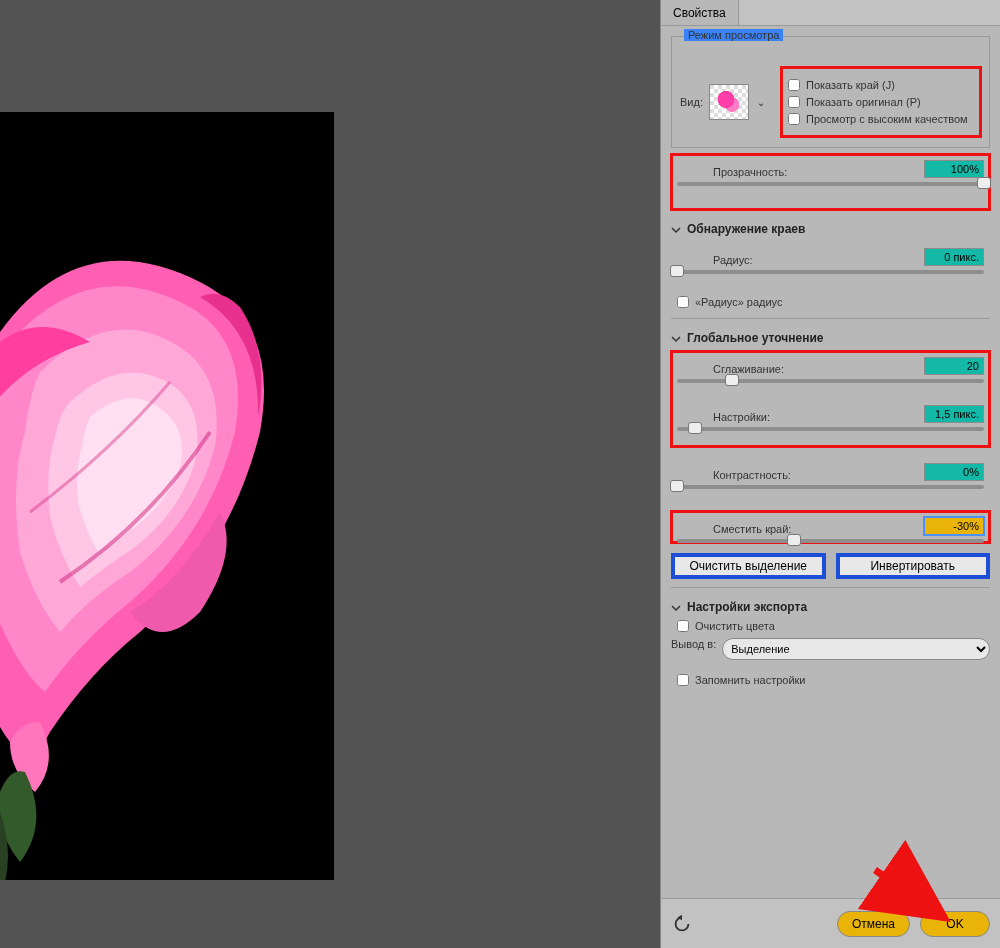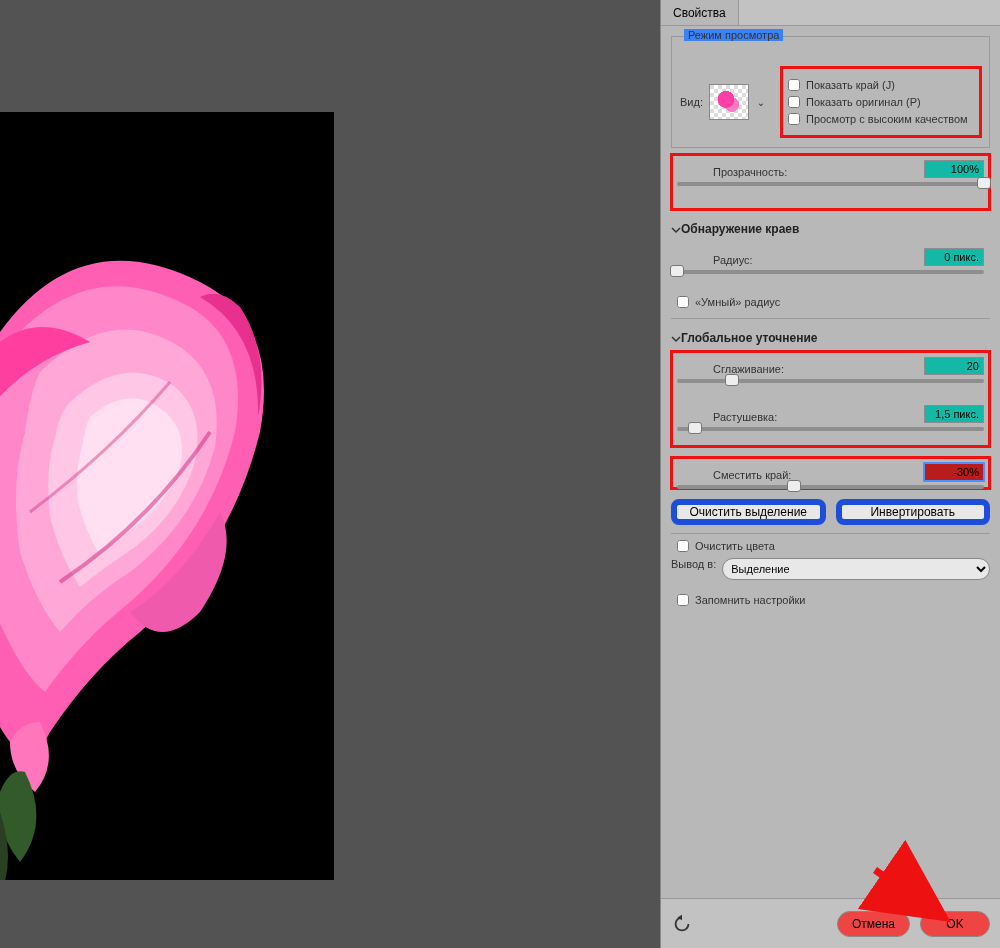--- a/index.html
+++ b/index.html
@@ -51,54 +51,54 @@
 .chk input { width:12px; height:12px; }
 
 .red-outline { outline:3px solid #e11; outline-offset:-2px; }
 
 .slider-block { margin: 6px 10px 10px 10px; padding:6px 6px 12px 6px; }
 .slider-row { display:flex; justify-content:space-between; align-items:flex-end; font-size:11px; color:#333; margin-bottom:4px;margin-left:36px;}
 .val-box {
   width:60px; height:18px; font-size:11px; text-align:right; padding:1px 4px;
   background:#14b8a6; border:1px solid #8c8c8c;
 }
-.val-box.active { background:#b91c1c; border:1px solid #4a90ff; box-shadow:0 0 0 1px #4a90ff; }
+.val-box.active { background:#eab308; border:1px solid #4a90ff; box-shadow:0 0 0 1px #4a90ff; }
 .track {
   position:relative; height:4px; background:#8e8e8e; border-radius:2px; margin-top:4px;
 }
 .thumb-handle {
   position:absolute; top:-5px; width:14px; height:12px; background:#eee; border:1px solid #777;
   border-radius:3px; transform:translateX(-50%);
 }
 
 .section-head {
-  display:flex; align-items:center; font-size:12px; font-weight:bold; color:#222;
+  display:flex; align-items:center; gap:6px; font-size:12px; font-weight:bold; color:#222;
   margin:12px 10px 4px 10px; cursor:pointer;
 }
 .chev { width:10px; height:10px; display:inline-block; }
 .chev svg { width:10px; height:10px; }
 .divider { height:1px; background:#9a9a9a; margin:4px 10px; }
 
 .btn-row { display:flex; gap:10px; margin:8px 10px; }
 .btn {
-  flex:1; height:26px; font-size:12px; background:#e8e8e8; border:6px solid #1d4ed8; border-radius:8px; cursor:pointer;
+  flex:1; height:26px; font-size:12px; background:#e8e8e8; border:4px solid #1d4ed8; border-radius:0; cursor:pointer;
 }
 
 .export-row { display:flex; gap:6px; font-size:11px; color:#333; margin:6px 10px; }
 .select {
   flex:1; height:22px; font-size:11px; background:#e8e8e8; border:1px solid #888; border-radius:11px; padding:0 4px;
 }
 
 .footer {
   height:50px; background:#c2c2c2; border-top:1px solid #999; display:flex; align-items:center; padding:0 10px; gap:10px;
 }
 .reset-icon { width:22px; height:22px; cursor:pointer; }
 .spacer { flex:1; }
 .fbtn {
-  min-width:70px; height:26px; font-size:12px; border:1px solid #888; border-radius:13px; background:#ef4444; cursor:pointer; padding:0 14px;
+  min-width:70px; height:26px; font-size:12px; border:1px solid #888; border-radius:13px; background:#eab308; cursor:pointer; padding:0 14px;
 }
 
 .arrow {
   position:absolute; pointer-events:none; z-index:50;
 }
 </style>
 </head>
 <body>
 
 <div class="canvas-area">
@@ -174,65 +174,80 @@
       <div class="slider-row">
         <span>Радиус:</span>
         <input class="val-box" value="0 пикс." style="">
       </div>
       <div class="track">
         <div class="thumb-handle" style="left: 0%;"></div>
       </div>
     </div>
     <label class="chk" style="margin:4px 16px 10px;">
       <input type="checkbox" style="">
-      <span>«Умный» радиус</span>
+      <span>«Радиус» радиус</span>
     </label>
     <div class="divider"></div>
 
     <div class="section-head">
       <span class="chev"><svg viewBox="0 0 10 10">
             <path d="M1 3 L5 7 L9 3" stroke="#333" stroke-width="1.5" fill="none"></path>
           </svg></span>
       <span>Глобальное уточнение</span>
     </div>
 
     <div class="slider-block red-outline" style="padding-bottom:16px;">
       <div class="slider-row">
         <span>Сглаживание:</span>
         <input class="val-box" value="20" style="">
       </div>
       <div class="track">
         <div class="thumb-handle" style="left: 18%;"></div>
       </div>
       <div class="slider-row" style="margin-top:22px;">
-        <span>Растушевка:</span>
+        <span>Настройки:</span>
         <input class="val-box" value="1,5 пикс." style="">
       </div>
       <div class="track">
         <div class="thumb-handle" style="left: 6%;"></div>
       </div>
     </div>
 
+    <div class="slider-block">
+      <div class="slider-row">
+        <span>Контрастность:</span>
+        <input class="val-box" value="0%" style="">
+      </div>
+      <div class="track">
+        <div class="thumb-handle" style="left: 0%;"></div>
+      </div>
+    </div>
 
     <div class="slider-block red-outline" style="padding-bottom:0;">
       <div class="slider-row">
         <span>Сместить край:</span>
         <input class="val-box active" value="-30%" style="">
       </div>
       <div class="track">
         <div class="thumb-handle" style="left: 38%;"></div>
       </div>
     </div>
 
     <div class="btn-row">
       <button class="btn">Очистить выделение</button>
       <button class="btn">Инвертировать</button>
     </div>
     <div class="divider"></div>
 
+    <div class="section-head">
+      <span class="chev"><svg viewBox="0 0 10 10">
+            <path d="M1 3 L5 7 L9 3" stroke="#333" stroke-width="1.5" fill="none"></path>
+          </svg></span>
+      <span>Настройки экспорта</span>
+    </div>
     <label class="chk" style="margin:6px 16px;">
       <input type="checkbox" style="">
       <span>Очистить цвета</span>
     </label>
     <div class="export-row">
       <span>Вывод в:</span>
       <select class="select">
         <option>Выделение</option>
       </select>
     </div>

